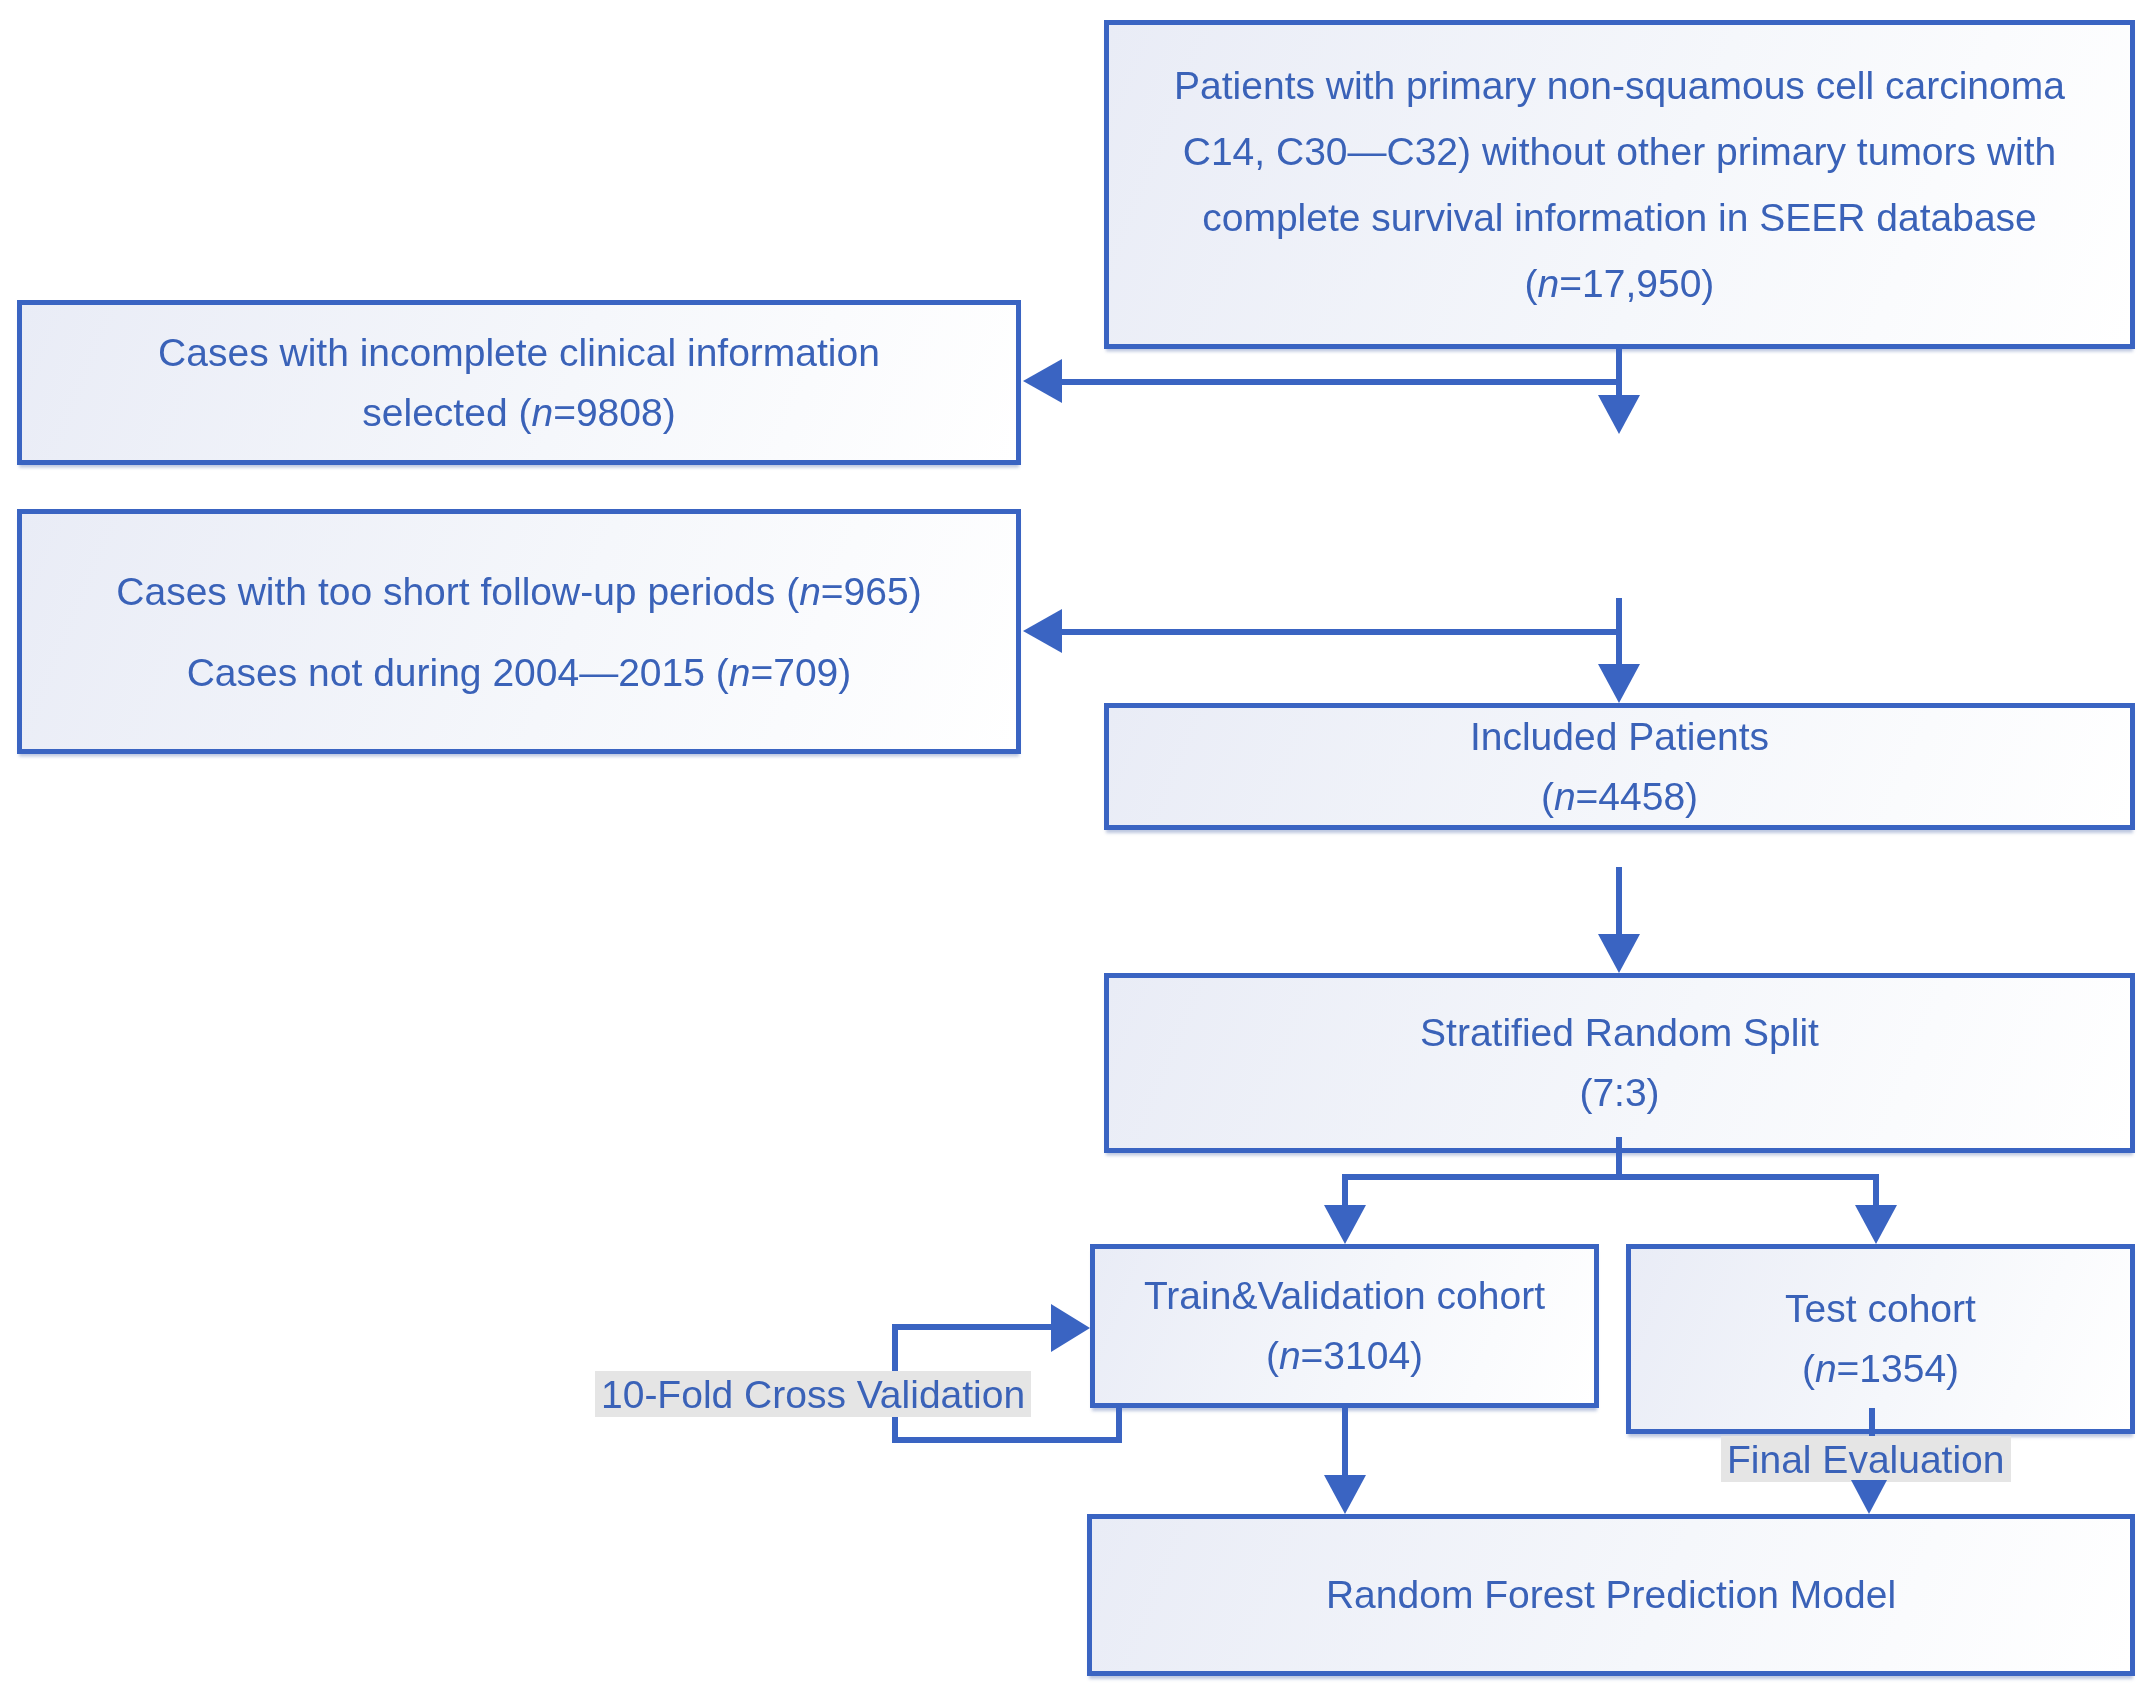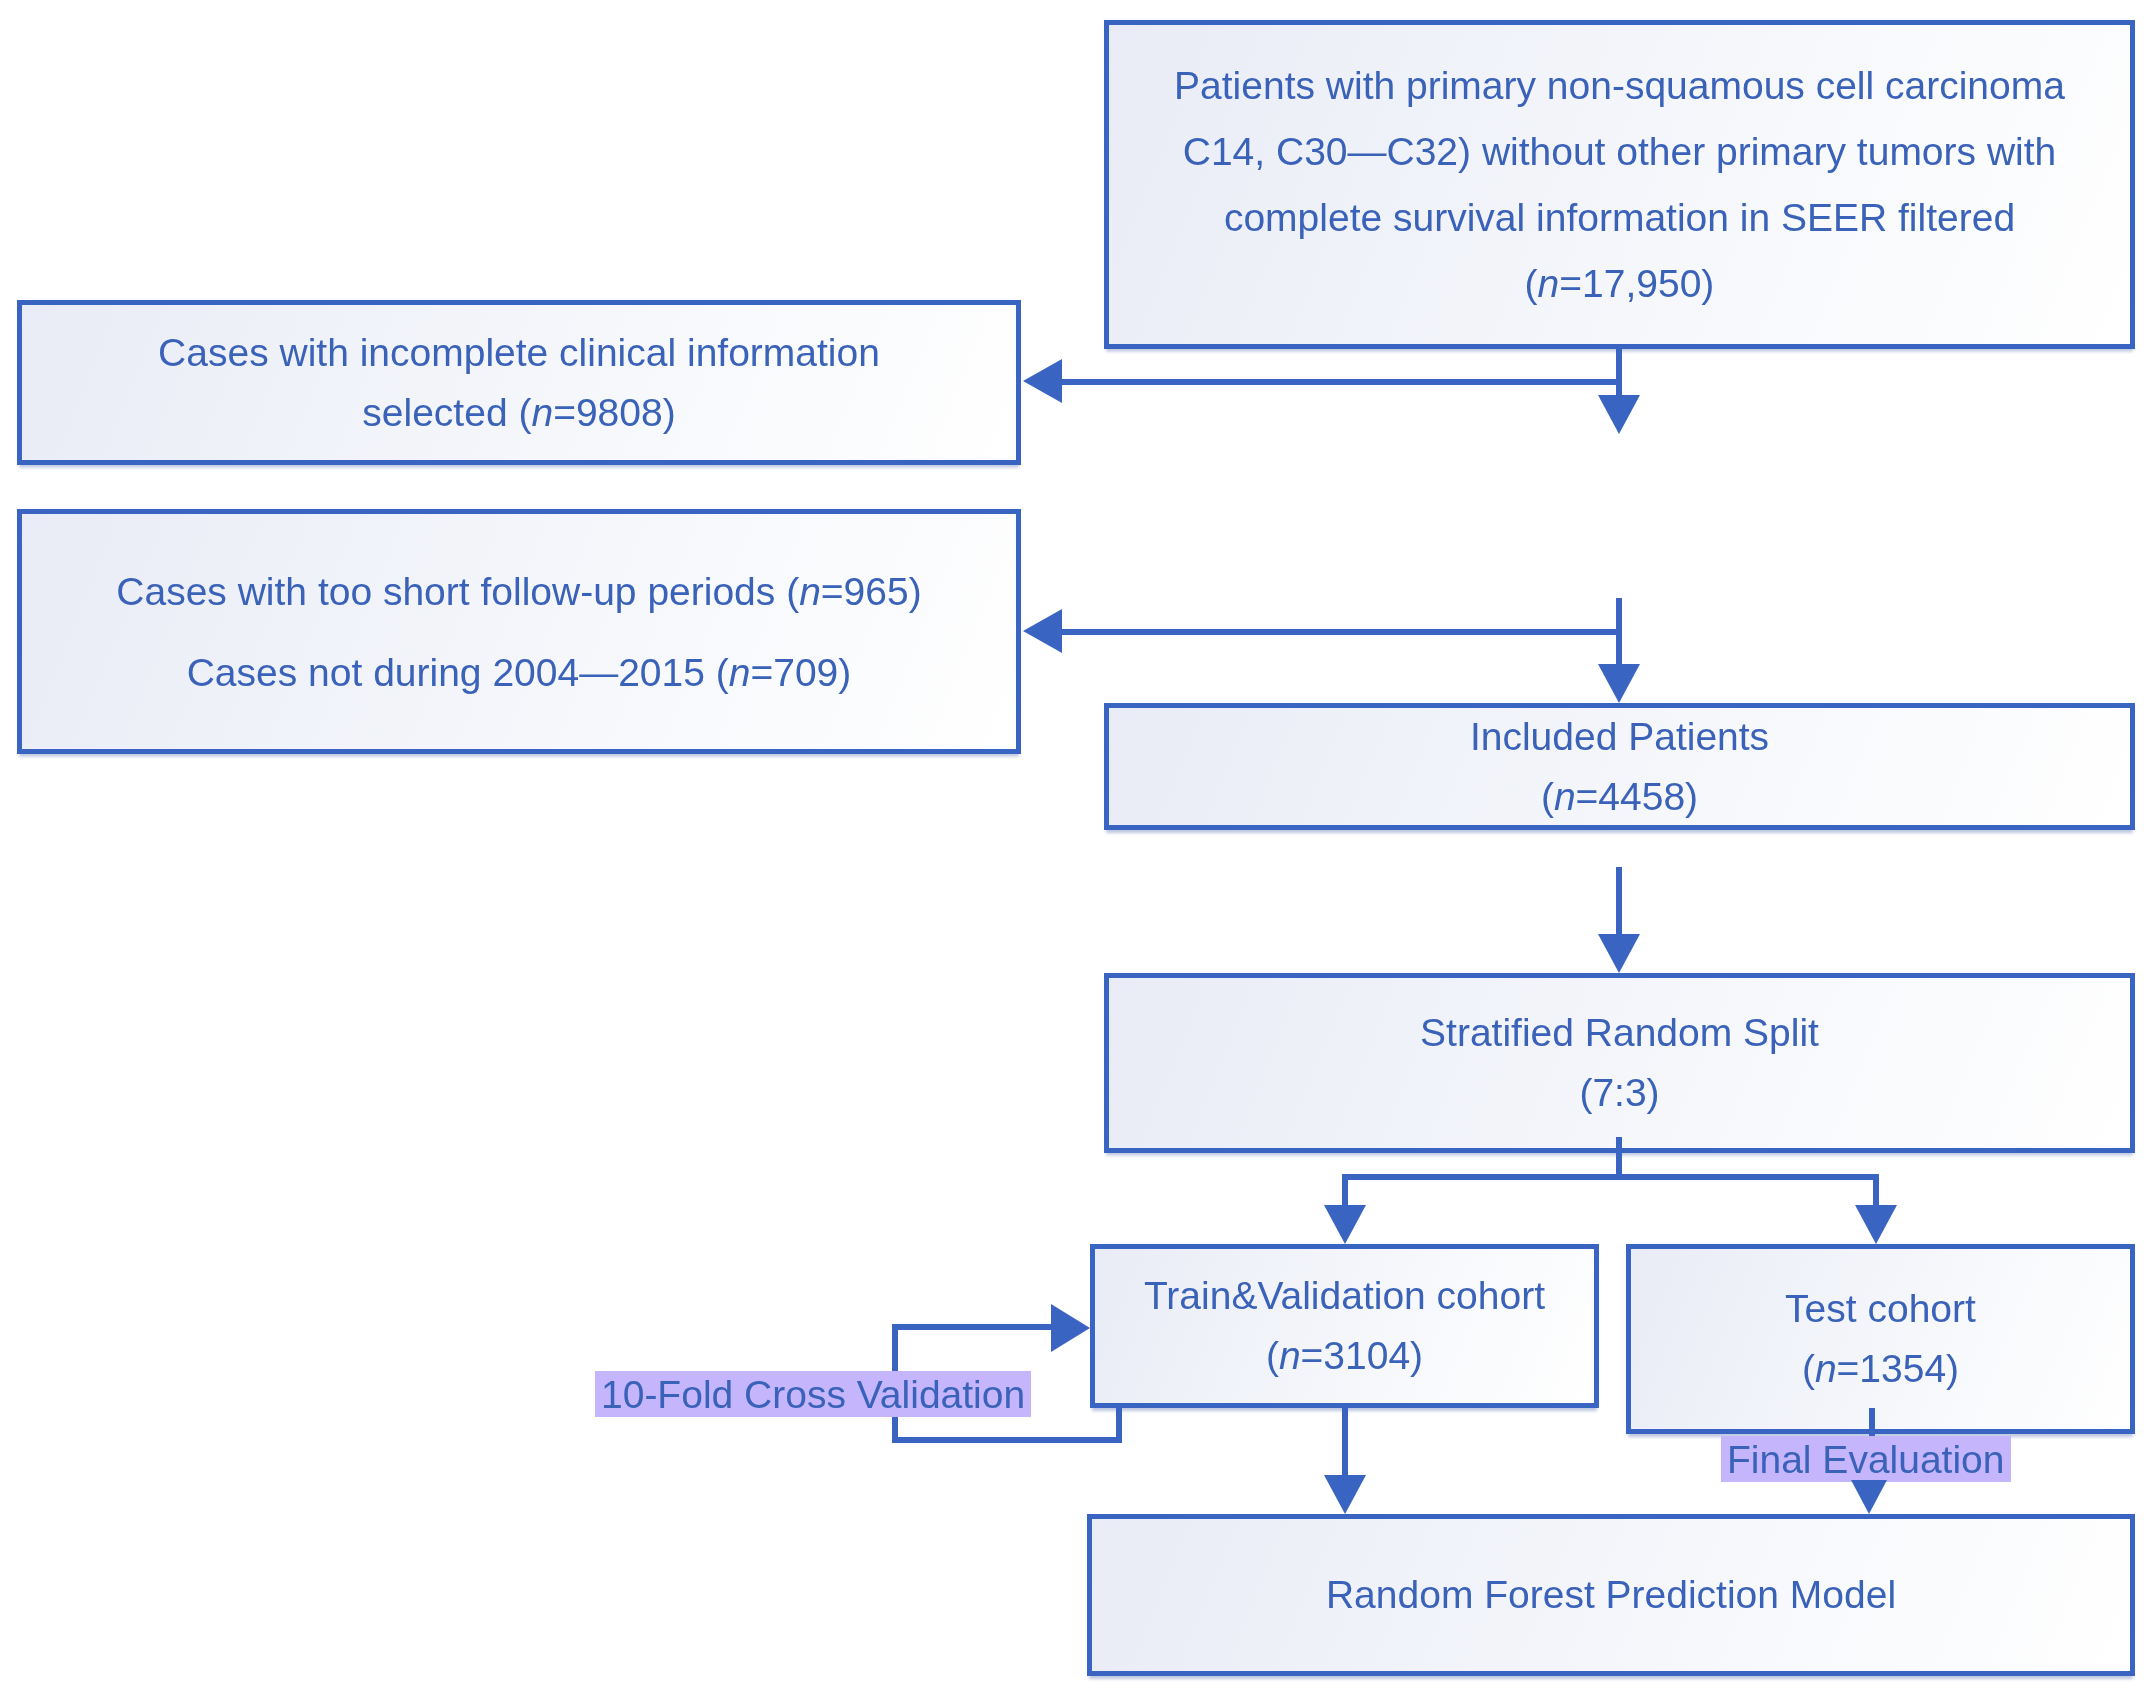--- a/index.html
+++ b/index.html
@@ -22,32 +22,32 @@
   .lh108 .ln{line-height:81px;}
   .it{font-style:italic;}
   .hline,.vline{position:absolute;background:var(--line);}
   .arr{position:absolute;width:0;height:0;}
   .arr.down{border-left:21px solid transparent;border-right:21px solid transparent;border-top:39px solid var(--line);}
   .arr.down.sm{border-left:18px solid transparent;border-right:18px solid transparent;border-top:34px solid var(--line);}
   .arr.left{border-top:22.4px solid transparent;border-bottom:22.4px solid transparent;border-right:39px solid var(--line);}
   .arr.right{border-top:24px solid transparent;border-bottom:24px solid transparent;border-left:39px solid var(--line);}
   .flabel{
     position:absolute;color:var(--text);font-size:39px;line-height:43px;
-    background:#c4b5fd;padding:1.5px 6px;white-space:nowrap;
+    background:#e5e5e5;padding:1.5px 6px;white-space:nowrap;
   }
 </style>
 </head>
 <body>
 
 <div class="canvas" style="--line: #3a64c2; --text: #3a62b8;">
 
   <div class="box lh88" style="left:1104px;top:20px;width:1031px;height:329px">
     <div class="ln"><span>Patients with primary non-squamous cell carcinoma</span></div>
     <div class="ln"><span>C14, C30—C32) without other primary tumors with</span></div>
-    <div class="ln"><span>complete survival information in SEER filtered</span></div>
+    <div class="ln"><span>complete survival information in SEER database</span></div>
     <div class="ln"><span>(</span><span class="it">n</span><span>=17,950)</span></div>
   </div>
 
   <div class="box" style="left:17px;top:300px;width:1004px;height:165px">
     <div class="ln"><span>Cases with incomplete clinical information</span></div>
     <div class="ln"><span>selected (</span><span class="it">n</span><span>=9808)</span></div>
   </div>
 
 
   <div class="box lh108" style="left:17px;top:509px;width:1004px;height:245px">

